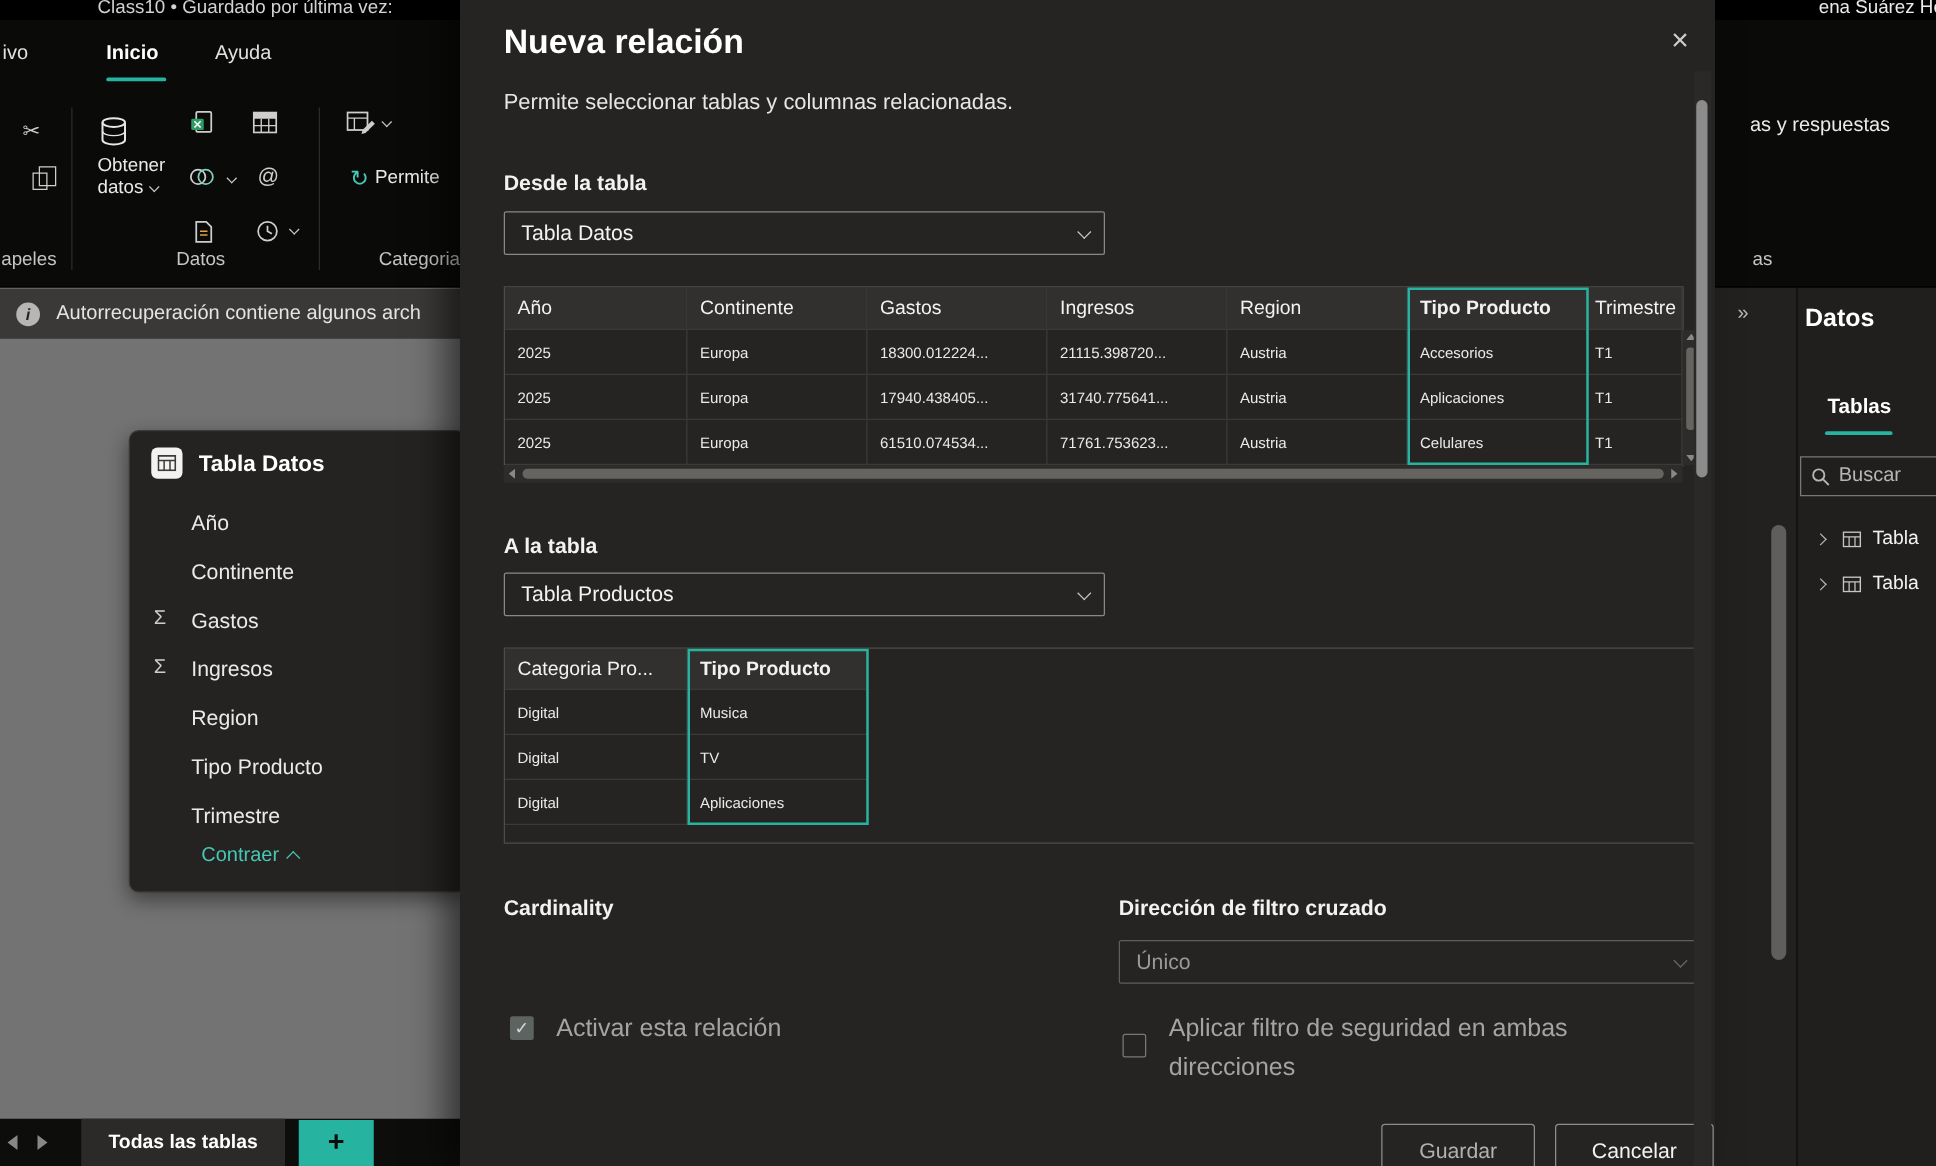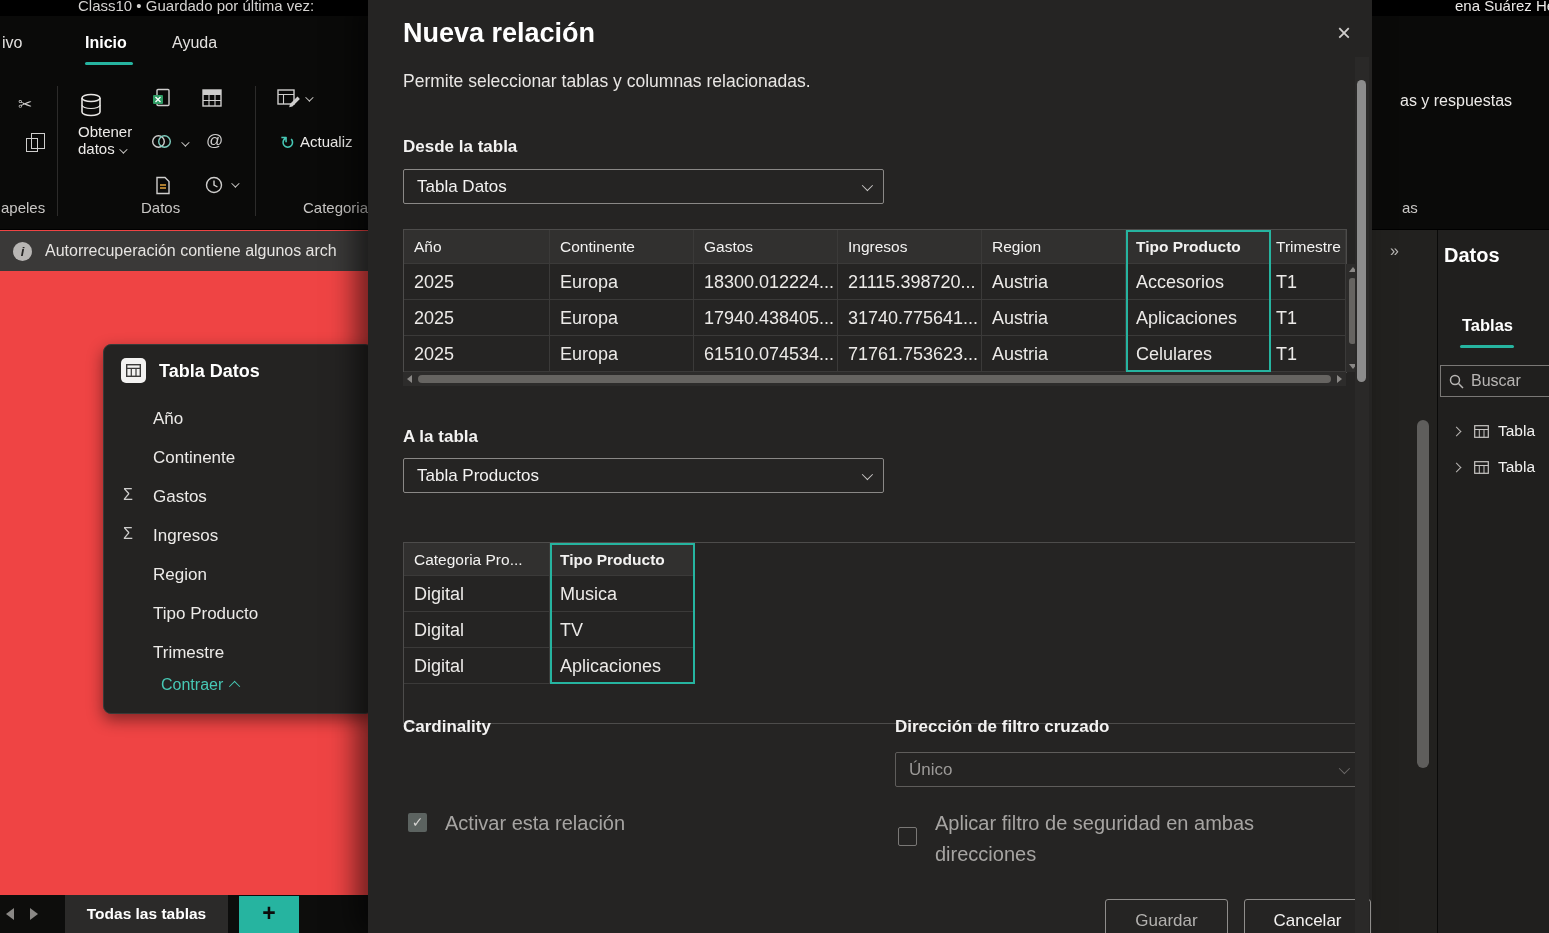--- a/index.html
+++ b/index.html
@@ -6,21 +6,21 @@
     --accent:#26b4a0;
     --link:#47c8b5;
     --dlg:#252423;
     --cellb:#3b3a39;
     --hdr:#31302f;
     --txt:#f3f2f1;
     --dim:#a19f9d;
   }
   *{margin:0;padding:0;box-sizing:border-box;font-family:"Liberation Sans",sans-serif;}
   body{background:#000;}
-  .screen{position:relative;width:1549px;height:933px;overflow:hidden;background:#ef4444;color:var(--txt);}
+  .screen{position:relative;width:1549px;height:933px;overflow:hidden;background:#737373;color:var(--txt);}
   .abs{position:absolute;}
 
   
   .titlebar{position:absolute;left:0;top:0;width:1549px;height:16px;background:#000;overflow:hidden;z-index:3;}
   .titlebar .doc{position:absolute;left:78px;top:-3px;font-size:15px;color:#d4d2d0;white-space:nowrap;}
   .titlebar .usr{position:absolute;left:1455px;top:-3px;font-size:15px;color:#eceae8;white-space:nowrap;}
   .ribbon{position:absolute;left:0;top:16px;width:1549px;height:214px;background:#0a0a09;z-index:3;border-bottom:1px solid #000;}
   .rtab{position:absolute;top:18px;font-size:16px;color:#e3e1df;}
   .rtab.active{font-weight:700;color:#fff;}
   .rtab-underline{position:absolute;left:85px;top:46px;width:48px;height:3px;background:var(--accent);border-radius:2px;}
@@ -79,35 +79,35 @@
   .d-sub{position:absolute;left:35px;top:71px;font-size:17.5px;color:#e8e6e4;}
   .d-lbl{position:absolute;font-size:17px;font-weight:700;color:#f3f2f1;}
   .dd{position:absolute;height:35px;border:1px solid #8a8886;border-radius:2px;background:var(--dlg);display:flex;align-items:center;padding:0 13px;font-size:17px;color:#f3f2f1;}
   .dd .chev{margin-left:auto;}
   .dd.dis{border-color:#5f5d5b;color:#9c9a98;}
   .dd.dis .chev{border-color:#6b6967;}
 
   .tbl{position:absolute;display:grid;border:1px solid #4d4c4b;background:var(--dlg);}
   .tbl-from{left:35px;top:229px;grid-template-columns:146px 144px 144px 144px 144px 144px 76px;width:944px;}
   .th{background:var(--hdr);height:34px;line-height:34px;padding:0 10px;font-size:15.5px;color:#f3f2f1;border-right:1px solid var(--cellb);border-bottom:1px solid var(--cellb);white-space:nowrap;overflow:hidden;}
-  .td{height:36px;line-height:36px;padding:0 10px;font-size:18px;color:#eceae8;border-right:1px solid var(--cellb);border-bottom:1px solid var(--cellb);white-space:nowrap;overflow:hidden;}
+  .td{height:36px;line-height:36px;padding:0 10px;font-size:12px;color:#eceae8;border-right:1px solid var(--cellb);border-bottom:1px solid var(--cellb);white-space:nowrap;overflow:hidden;}
   .th.tight,.td.tight{padding:0 6px;}
   .bold{font-weight:700;}
   .sel-overlay{position:absolute;border:2px solid var(--accent);pointer-events:none;}
 
   .vsb{position:absolute;left:978px;top:264px;width:13px;height:108px;background:#2d2c2b;}
   .vsb .t-up{position:absolute;left:2.5px;top:3px;width:0;height:0;border-left:4px solid transparent;border-right:4px solid transparent;border-bottom:5px solid #8a8886;}
   .vsb .t-dn{position:absolute;left:2.5px;bottom:3px;width:0;height:0;border-left:4px solid transparent;border-right:4px solid transparent;border-top:5px solid #8a8886;}
   .vsb .thumb{position:absolute;left:3px;top:14px;width:7px;height:66px;background:#666461;border-radius:3px;}
   .hsb{position:absolute;left:35px;top:372px;width:943px;height:14px;background:#2d2c2b;}
   .hsb .t-l{position:absolute;left:4px;top:3px;width:0;height:0;border-top:4px solid transparent;border-bottom:4px solid transparent;border-right:5px solid #8a8886;}
   .hsb .t-r{position:absolute;right:4px;top:3px;width:0;height:0;border-top:4px solid transparent;border-bottom:4px solid transparent;border-left:5px solid #8a8886;}
   .hsb .thumb{position:absolute;left:15px;right:15px;top:3px;height:8px;background:#666461;border-radius:4px;}
 
-  .tbl2-box{position:absolute;left:35px;top:518px;width:958px;height:182px;border:1px solid #4d4c4b;margin-top:24px;}
+  .tbl2-box{position:absolute;left:35px;top:518px;width:958px;height:157px;border:1px solid #4d4c4b;}
   .tbl2{position:absolute;left:0;top:0;display:grid;grid-template-columns:146px 144px;}
   .tbl2 .th{height:33px;line-height:33px;}
 
   .cb{position:absolute;width:19px;height:19px;border-radius:2px;}
   .cb.checked{background:#5c6360;color:#d5d3d1;font-size:14px;text-align:center;line-height:19px;}
   .cb.empty{border:1px solid #7a7876;background:transparent;}
   .cb-lbl{position:absolute;font-size:20px;color:#a6a4a2;line-height:31px;}
   .d-btn{position:absolute;top:899px;height:44px;border:1px solid #8f8d8b;border-radius:3px;background:var(--dlg);font-size:17px;text-align:center;line-height:42px;}
   .d-sbtrack{position:absolute;left:987px;top:57px;width:14px;height:876px;background:#2a2928;}
   .d-sbthumb{position:absolute;left:2px;top:23px;width:9px;height:302px;background:#8c8c8c;border-radius:4.5px;}
@@ -175,21 +175,21 @@
     <div class="rsep" style="left:255px"></div>
 
     
     <span class="abs" style="left:277px;top:72px"><svg width="24" height="21" viewBox="0 0 24 21">
           <rect x="1" y="2" width="16" height="14" fill="none" stroke="#cfcecd" stroke-width="1.4"></rect>
           <path d="M1 6.5 h16 M6.5 6.5 v9.5" stroke="#cfcecd" stroke-width="1.1"></path>
           <path d="M13 16 L20.5 8.5 l2.4 2.4 -7.5 7.5 -3.2 0.8 z" fill="#cfcecd"></path>
         </svg></span>
     <span class="chev abs" style="left:305px;top:80px;width:6px;height:6px"></span>
     <span class="abs" style="left:280px;top:116px;font-size:18px;color:#47c8b5">↻</span>
-    <span class="rsmall abs" style="left:300px;top:117px">Actualiz</span>
+    <span class="rsmall abs" style="left:300px;top:117px">Permite</span>
     <span class="rgrouplbl" style="left:303px">Categoria</span>
 
     
     <span class="rsmall abs" style="left:1400px;top:76px;font-size:16px">as y respuestas</span>
     <span class="rgrouplbl" style="left:1402px">as</span>
   </div>
 
   <div class="notif">
     <span class="ic">i</span>
     <span class="tx">Autorrecuperación contiene algunos arch</span>

